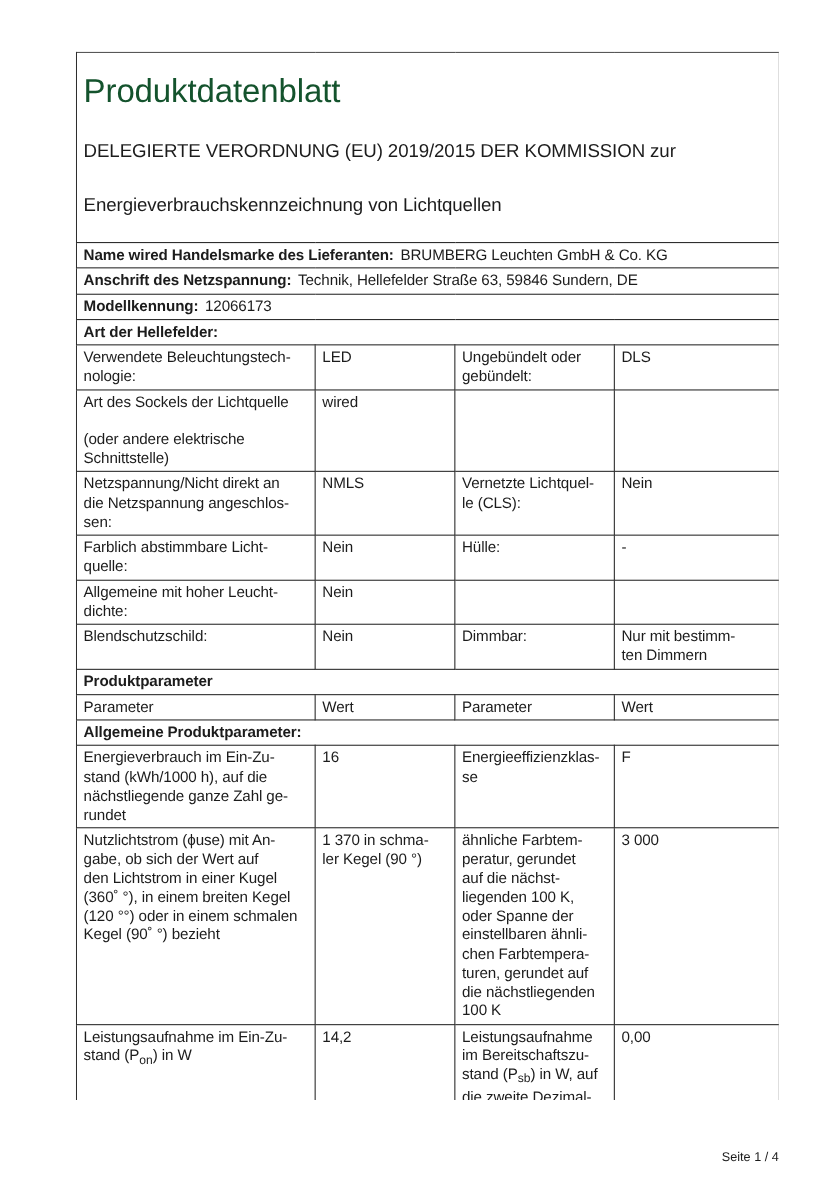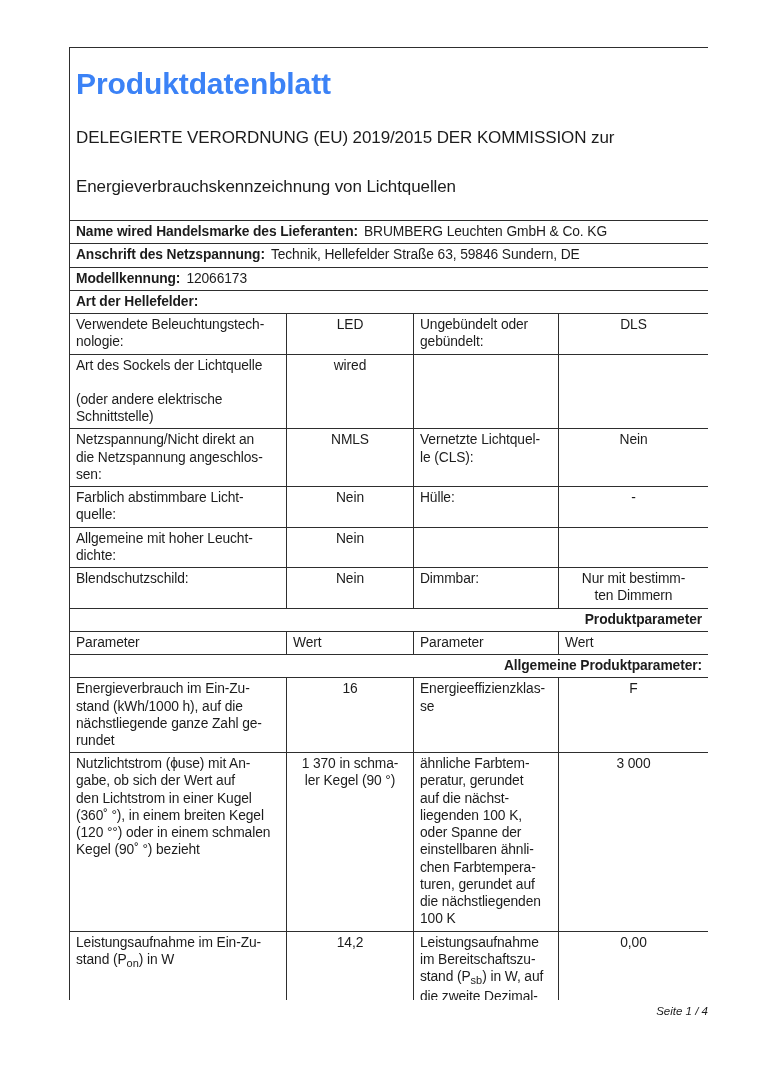--- a/index.html
+++ b/index.html
@@ -5,31 +5,31 @@
   html,body{margin:0;padding:0;}
   body{background:#ffffff;width:764px;height:1080px;overflow:hidden;
        font-family:"Liberation Sans",sans-serif;color:#1c1c1c;}
   .page{position:relative;width:764px;height:1080px;background:#fff;}
   .doc{position:absolute;left:69px;top:47px;width:639px;height:953px;overflow:hidden;}
   table.main{width:639px;border-collapse:collapse;table-layout:fixed;}
   table.main td{border:1.5px solid #2e2e2e;vertical-align:top;
                 font-size:13.8px;line-height:1.25;letter-spacing:-0.1px;
                 padding:2px 6px 3px;white-space:pre-line;}
   td.title-cell{padding:8px 7px 10px;white-space:normal;}
-  .doc-title{font-size:30px;font-weight:bold;color:#3b82f6;line-height:1.15;}
+  .doc-title{font-size:30px;font-weight:normal;color:#14532d;line-height:1.15;}
   .doc-sub{font-size:17px;line-height:1.45;margin-top:7px;color:#1c1c1c;}
   td.info-cell{padding:8px 7px 9px;font-size:15px;line-height:1.2;white-space:normal;}
   .lbl{font-weight:bold;}
   .val{margin-left:6px;}
-  td.vcell{text-align:center;margin-top:48px;}
-  td.sect{text-align:right;font-weight:bold;white-space:normal;
+  td.vcell{text-align:left;margin-top:48px;}
+  td.sect{text-align:left;font-weight:bold;white-space:normal;
           font-size:14.5px;padding:3px 6px;}
   td.phead{font-size:14.5px;padding:3px 6px;white-space:normal;}
   .sb{font-size:11px;vertical-align:-3px;letter-spacing:0;}
-  .footer{position:absolute;right:56px;top:1005px;font-size:11.5px;color:#1c1c1c;font-style:italic;}
+  .footer{position:absolute;right:56px;top:1046px;font-size:11.5px;color:#1c1c1c;}
 </style>
 </head>
 <body>
 
 <div class="page">
   <div class="doc">
     <table class="main">
       <colgroup>
         <col style="width:217px">
           <col style="width:127px">

